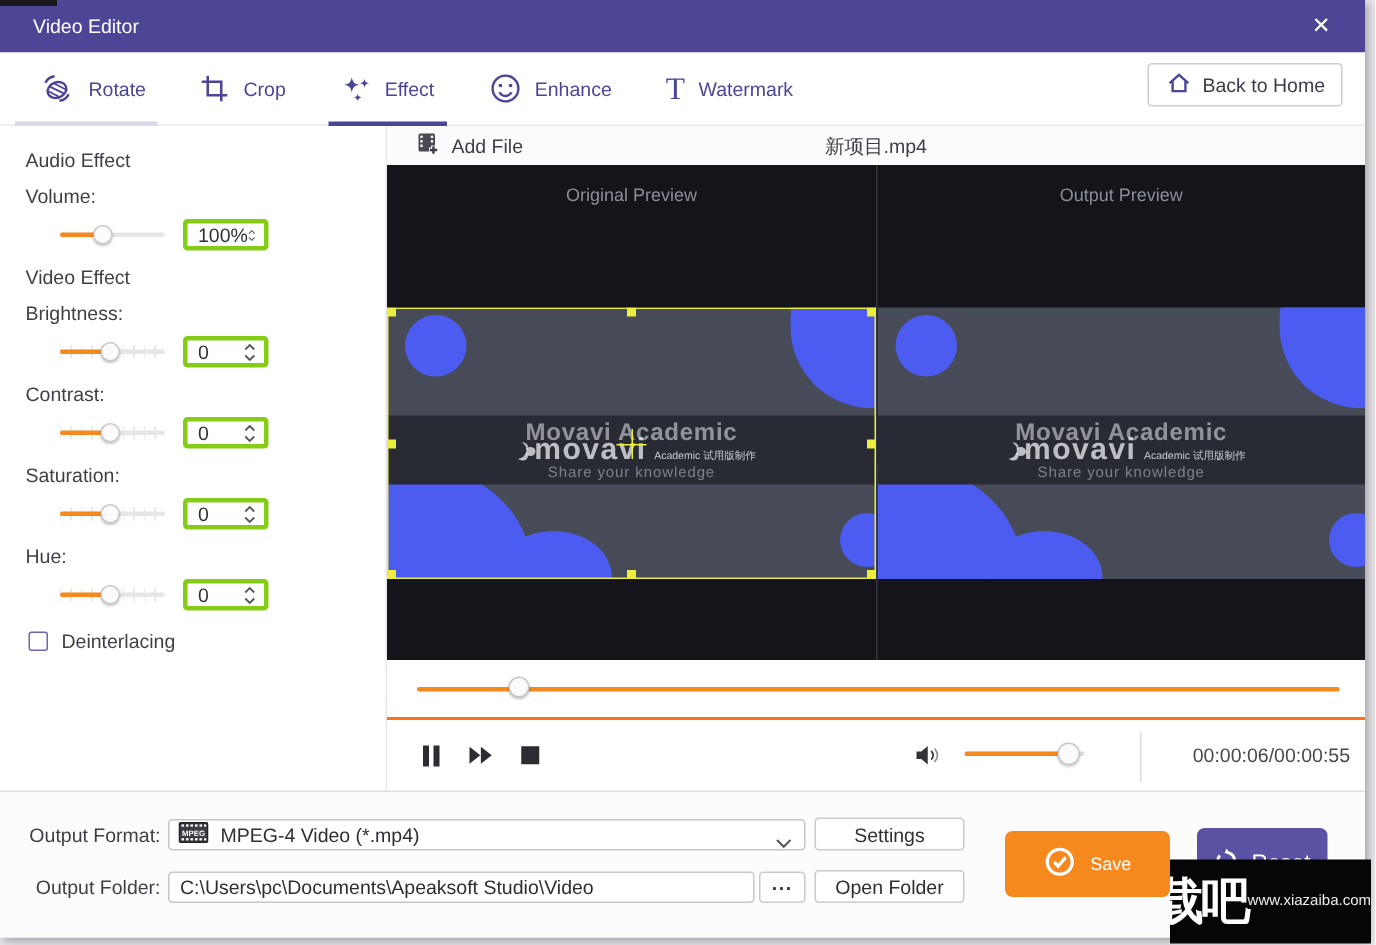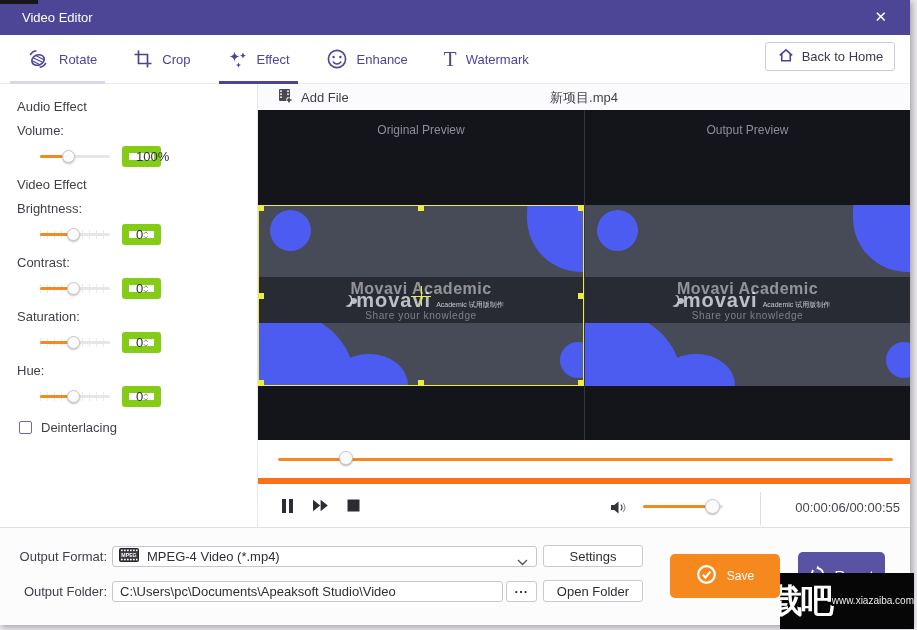--- a/index.html
+++ b/index.html
@@ -24,21 +24,21 @@
   
   .left-panel { position:absolute; left:0; top:84px; width:258px; height:443px; background:#fff; border-right:1px solid #e7e7ea; padding:15px 0 0 17px; font-size:13px; color:#3f3f48; }
   .lp-heading { margin-bottom:9px; }
   .lp-label { margin-bottom:8px; }
   .slider-row { display:flex; align-items:center; gap:12px; margin:2px 0 10px 23px; }
   .slider { position:relative; width:70px; height:15px; flex:none; cursor:pointer; }
   .slider .ticks { position:absolute; left:0; right:0; top:3px; height:9px; background:repeating-linear-gradient(90deg,#dedee2 0 1px,transparent 1px 7px); opacity:.65; }
   .slider .track { position:absolute; left:0; right:0; top:6px; height:3px; background:#e6e6e8; border-radius:2px; }
   .slider .fill { position:absolute; left:0; top:6px; height:3px; background:#f6891e; border-radius:2px; }
   .knob { position:absolute; top:1px; width:13px; height:13px; border-radius:50%; background:#fbfbfb; border:1px solid #c9c9cd; box-shadow:0 1px 2px rgba(0,0,0,.25); }
-  .spin { width:39px; height:21px; border:7px solid #84cc16; border-radius:3px; background:#fff; display:flex; align-items:center; justify-content:space-between; padding:0 5px 0 7px; color:#2f2f36; cursor:text; }
+  .spin { width:57px; height:21px; border:3px solid #84cc16; border-radius:3px; background:#fff; display:flex; align-items:center; justify-content:space-between; padding:0 5px 0 7px; color:#2f2f36; cursor:text; }
   .checkbox-row { display:flex; align-items:center; gap:9px; margin:13px 0 0 2px; cursor:pointer; }
   .checkbox { width:13px; height:13px; border:1px solid #6e67b0; border-radius:2px; background:#fff; }
 
   
   .main { position:absolute; left:258px; top:84px; width:652px; height:443px; }
   .topbar { position:relative; height:26px; background:#fbfbfd; }
   .addfile { position:absolute; left:20px; top:4px; display:flex; align-items:center; gap:8px; font-size:13px; color:#3f3f48; cursor:pointer; z-index:2; }
   .filename { position:absolute; left:0; right:0; top:5px; text-align:center; font-size:13px; color:#3f3f48; }
   .video-area { position:absolute; top:26px; left:0; right:0; height:330px; background:#14151b; display:flex; }
   .pane { position:relative; width:50%; height:100%; overflow:hidden; }
@@ -65,21 +65,21 @@
   .h-tl{left:-1px;top:-1px}.h-tm{left:50%;margin-left:-3px;top:-1px}.h-tr{right:-1px;top:-1px}
   .h-ml{left:-1px;top:50%;margin-top:-3px}.h-mr{right:-1px;top:50%;margin-top:-3px}
   .h-bl{left:-1px;bottom:-1px}.h-bm{left:50%;margin-left:-3px;bottom:-1px}.h-br{right:-1px;bottom:-1px}
   .cross-v { position:absolute; left:50%; top:50%; width:1px; height:20px; margin:-10px 0 0 0; background:#eded3e; }
   .cross-h { position:absolute; left:50%; top:50%; width:20px; height:1px; margin:0 0 0 -10px; background:#eded3e; }
 
   .seek-row { position:absolute; top:356px; left:0; right:0; height:38px; background:#fff; }
   .seek-track { position:absolute; left:20px; right:17px; top:18px; height:3px; background:#f6891e; border-radius:2px; cursor:pointer; }
   .seek-knob { position:absolute; left:81px; top:11px; width:14px; height:14px; border-radius:50%; background:#fbfbfb; border:1px solid #c9c9cd; box-shadow:0 1px 2px rgba(0,0,0,.3); cursor:pointer; }
 
-  .controls-row { position:absolute; top:394px; left:0; right:0; height:49px; background:#fff; border-top:6px solid #f97316; }
+  .controls-row { position:absolute; top:394px; left:0; right:0; height:49px; background:#fff; border-top:2px solid #f97316; }
   .pc-group { position:absolute; left:23px; top:0; height:100%; display:flex; align-items:center; gap:18px; }
   .pc-btn { cursor:pointer; display:flex; }
   .speaker { position:absolute; left:352px; top:16px; cursor:pointer; }
   .vol-slider { position:absolute; left:385px; top:15px; width:80px; height:16px; cursor:pointer; }
   .vol-track { position:absolute; left:0; right:0; top:6px; height:3px; background:#e2e2e4; border-radius:2px; }
   .vol-fill { position:absolute; left:0; top:6px; width:70px; height:3px; background:#f6891e; border-radius:2px; }
   .vol-knob { position:absolute; left:62px; top:0; width:15px; height:15px; border-radius:50%; background:#fbfbfb; border:1px solid #c9c9cd; box-shadow:0 1px 2px rgba(0,0,0,.25); }
   .divider-v { position:absolute; left:502px; top:8px; width:1px; height:33px; background:#dcdce0; }
   .time { position:absolute; right:10px; top:16px; font-size:13px; color:#47474f; }
 

